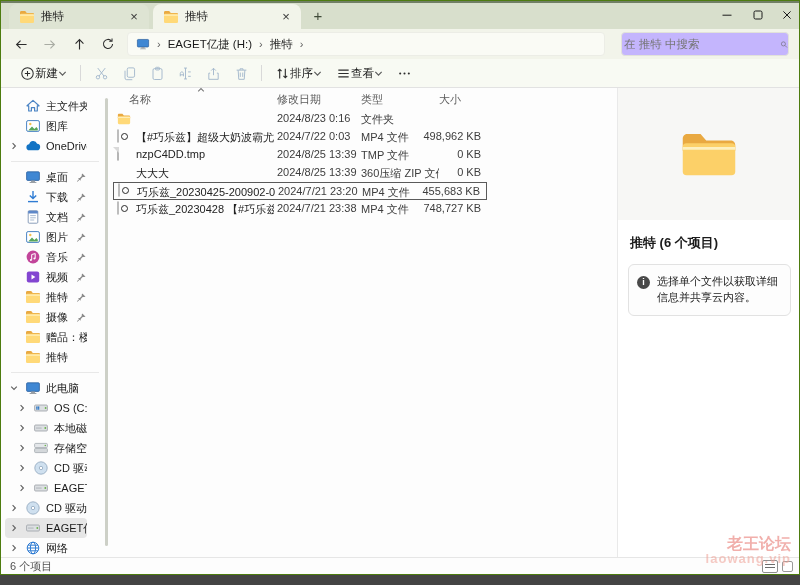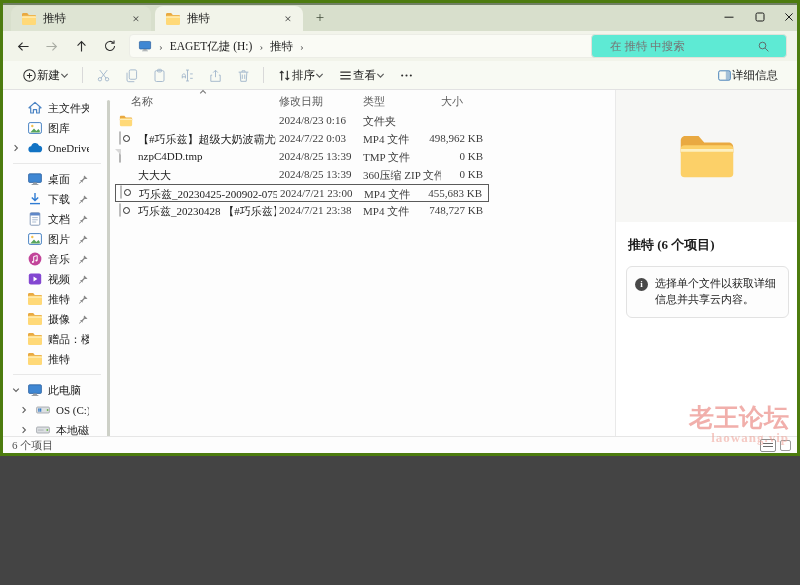--- a/index.html
+++ b/index.html
@@ -1,41 +1,41 @@
 <!DOCTYPE html>
 <html><head>
 <meta charset="utf-8">
 <style>
   html,body{margin:0;padding:0;background:#444;}
   *{box-sizing:border-box;}
   #win{
-    position:relative;width:800px;height:456px;overflow:hidden;
-    font-family:Liberation Serif, serif;
-    background:#fdfdfd;color:#1b1b1b;border:3px solid #4d7c0f;
+    position:relative;width:800px;height:575px;overflow:hidden;
+    font-family:Liberation Sans, sans-serif;
+    background:#fdfdfd;color:#1b1b1b;border:1px solid #4d7c0f;
   }
   #win::before{content:'';position:absolute;top:0;left:0;right:0;height:2px;background:#707f64;z-index:40;}
 
   
   .titlebar{position:absolute;top:0;left:0;right:0;height:28px;background:#d8dfcc;}
   .tab{position:absolute;top:3px;height:25px;border-radius:8px 8px 0 0;display:flex;align-items:center;gap:6px;padding:0 6px 0 10px;font-size:11.5px;}
   .tab-inactive{left:8px;width:140px;background:#dee4d3;}
   .tab-active{left:152px;width:148px;background:#f2f4ea;}
   .tabx{margin-left:auto;width:18px;height:18px;line-height:17px;text-align:center;border-radius:4px;color:#3a3a3a;font-size:13px;}
   .newtab{position:absolute;left:306px;top:5px;width:22px;height:20px;text-align:center;line-height:19px;font-size:15px;color:#3f4a38;border-radius:4px;}
   .wcbtn{position:absolute;top:1px;height:26px;width:30px;display:flex;align-items:center;justify-content:center;color:#1b1b1b;}
   .wc-min{left:711px}.wc-max{left:742px}.wc-close{left:771px}
 
   
   .addressrow{position:absolute;top:28px;left:0;right:0;height:30px;background:#f2f4ea;}
   .navbtn{position:absolute;top:4px;width:24px;height:22px;display:flex;align-items:center;justify-content:center;border-radius:4px;color:#2c2c2c;}
   .navbtn.disabled{color:#a9aca3;}
   .nb-back{left:8px}.nb-fwd{left:36px}.nb-up{left:66px}.nb-ref{left:95px}
   .breadcrumb{position:absolute;left:126px;top:3px;width:478px;height:24px;background:#fafbf5;border:1px solid #ecede6;border-radius:4px;display:flex;align-items:center;gap:4px;padding:0 8px;font-size:11.5px;}
   .crumb-sep{color:#5d5d5d;font-size:11px;padding:0 3px;}
-  .searchbox{position:absolute;left:588px;right:10px;top:3px;height:24px;background:#5eead4;border:1px solid #e2e2da;border-radius:4px;display:flex;align-items:center;padding:0 16px;}
+  .searchbox{position:absolute;left:620px;right:10px;top:3px;height:24px;background:#c4b5fd;border:1px solid #e2e2da;border-radius:4px;display:flex;align-items:center;padding:0 0;}
   .searchbox input{flex:1;border:0;outline:0;background:transparent;font-size:11.5px;color:#5f5f5f;font-family:inherit;}
   .searchbox .sic-search{color:#5f5f5f;}
 
   
   .toolbar{position:absolute;top:58px;left:0;right:0;height:29px;background:#f8faf3;border-bottom:1px solid #e2e2e2;display:flex;align-items:center;padding:0 12px;font-size:11.5px;}
   .tbtn{display:flex;align-items:center;height:24px;padding:0 7px;border-radius:4px;color:#1b1b1b;}
   .tico{width:28px;height:24px;display:flex;align-items:center;justify-content:center;border-radius:4px;color:#a3b8cc;}
   .tsep{width:1px;height:16px;background:#d9d9d9;margin:0 6px;}
   .toolbar-right{margin-left:auto;display:flex;align-items:center;}
   .caret{color:#5d5d5d;}
@@ -85,21 +85,21 @@
 
   
   .statusbar{position:absolute;bottom:0;left:0;right:0;height:17px;background:#fdfdfd;border-top:1px solid #e6e6e6;display:flex;align-items:center;padding:0 6px 0 9px;font-size:11px;color:#525252;}
   .viewtoggles{margin-left:auto;display:flex;gap:4px;align-items:center;}
   .vt{width:16px;height:13px;border:1px solid #8f8f8f;border-radius:2px;position:relative;background:#fff;}
   .vt-list::after{content:'';position:absolute;left:2px;right:2px;top:3px;height:1px;background:#6c6c6c;box-shadow:0 3px 0 #6c6c6c;}
   .vt-big{width:11px;height:11px;border-color:#9a9a9a;}
 
   
   .watermark{position:absolute;right:8px;bottom:8px;text-align:right;line-height:1.05;pointer-events:none;z-index:30;}
-  .wm1{font-size:25px;font-weight:bold;color:rgba(228,96,88,0.5);}
+  .wm1{font-size:16px;font-weight:bold;color:rgba(228,96,88,0.5);}
   .wm2{font-size:13px;font-weight:bold;color:rgba(238,158,148,0.55);letter-spacing:1px;}
 </style>
 </head>
 <body>
 
 <svg width="0" height="0" style="position:absolute">
 <defs>
   <symbol id="s-folder" viewBox="0 0 16 14">
     <path d="M1 2.4C1 1.6 1.6 1 2.4 1h3.8l1.6 1.9h6A1.2 1.2 0 0 1 15 4.1V6H1z" fill="#e9a941"></path>
     <rect x="1" y="3.8" width="14" height="9.2" rx="1.3" fill="#ffd978"></rect>
@@ -388,28 +388,20 @@
       <span>查看</span>
       <svg class="caret" width="9" height="9" viewBox="0 0 8 8">
           <use href="#s-chevD"></use>
         </svg>
     </div>
     <div class="tico" style="color:#2c2c2c">
         <svg width="15" height="15">
           <use href="#s-dots"></use>
         </svg>
       </div>
-    <div class="toolbar-right">
-      <div class="tbtn">
-        <svg width="15" height="15" style="color:#3d7bb5">
-            <use href="#s-panel"></use>
-          </svg>
-        <span>详细信息</span>
-      </div>
-    </div>
   </div>
 
   <div class="main">
 
     <div class="sidebar">
       <div class="srow">
         <svg class="sic" width="15" height="15">
             <use href="#s-home"></use>
           </svg>
         <span class="slabel">主文件夹</span>
@@ -635,21 +627,21 @@
       <div class="frow" style="top:76px">
         <span class="fic ic-zip"></span>
         <span class="fname">大大大</span>
         <span class="fdate">2024/8/25 13:39</span>
         <span class="ftype">360压缩 ZIP 文件</span>
         <span class="fsize">0 KB</span>
       </div>
       <div class="frow sel" style="top:94px">
         <span class="fic ic-mp4"></span>
         <span class="fname">巧乐兹_20230425-200902-075 【#巧...</span>
-        <span class="fdate">2024/7/21 23:00</span>
+        <span class="fdate">2024/7/21 23:20</span>
         <span class="ftype">MP4 文件</span>
         <span class="fsize">455,683 KB</span>
       </div>
       <div class="frow" style="top:112px">
         <span class="fic ic-mp4"></span>
         <span class="fname">巧乐兹_20230428 【#巧乐兹】超级大奶...</span>
         <span class="fdate">2024/7/21 23:38</span>
         <span class="ftype">MP4 文件</span>
         <span class="fsize">748,727 KB</span>
       </div>

